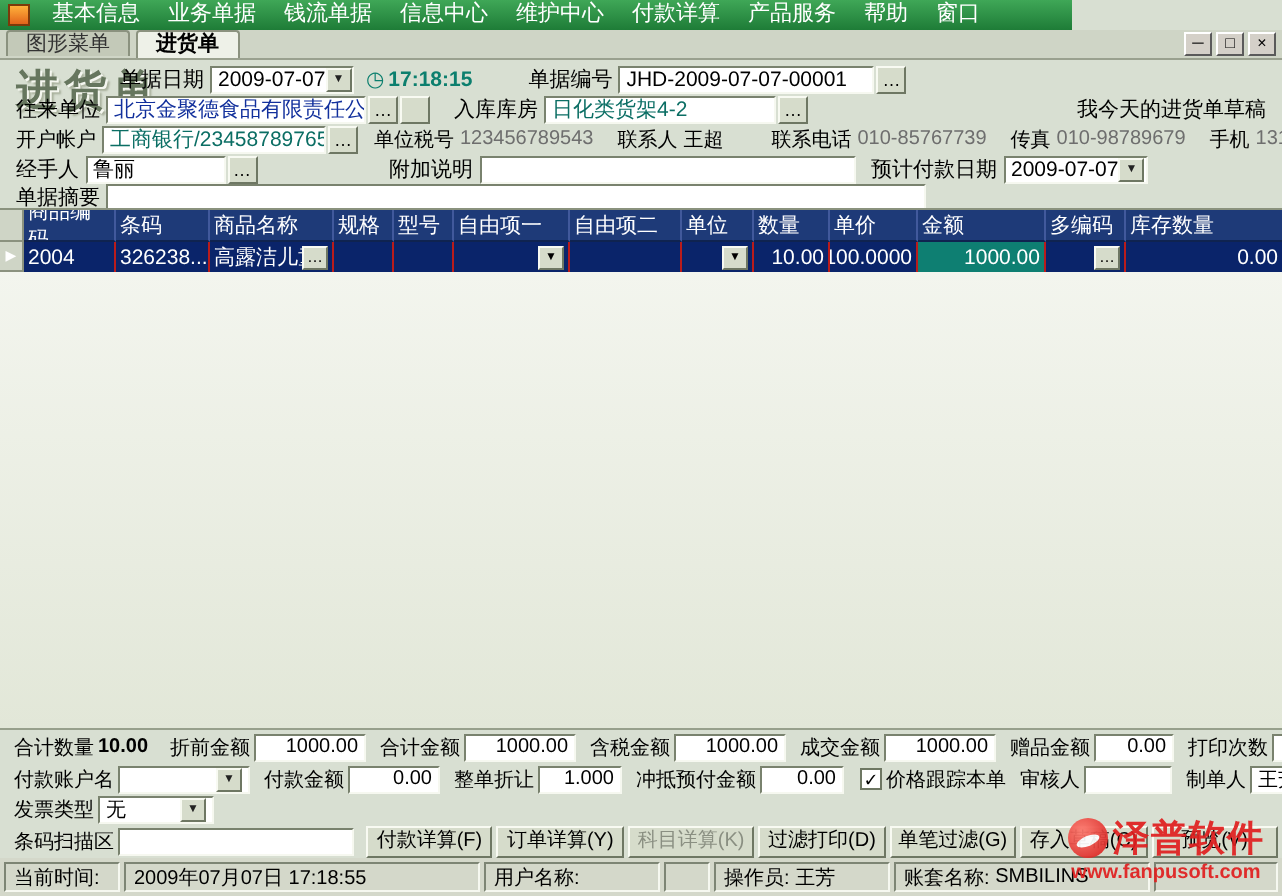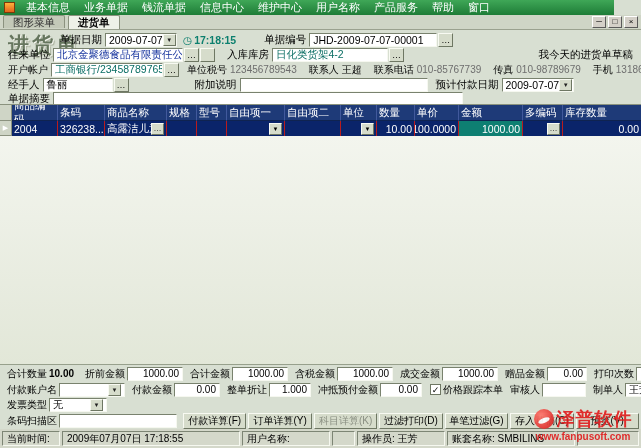--- a/index.html
+++ b/index.html
@@ -1,21 +1,21 @@
 <!DOCTYPE html>
 <html><head>
 <meta charset="utf-8">
 <style>
   *{margin:0;padding:0;box-sizing:border-box}
   html,body{width:641px;height:448px}
   body{font-family:"Liberation Sans","DejaVu Sans",sans-serif;font-size:10.5px;color:#000;
        background:#d8dfd2;position:relative;overflow:hidden}
 
   
-  .menubar{position:absolute;left:0;top:0;width:614px;height:15px;
+  .menubar{position:absolute;left:0;top:0;width:536px;height:15px;
     background:linear-gradient(#3fa757,#1e7c37);display:flex;align-items:center;padding-left:2px}
   .app-icon{width:11px;height:11px;background:linear-gradient(#ffb13b,#e2641b);
     border:1px solid #7c3a0a;margin:0 4px 0 2px;flex:none}
   .menu-item{color:#fff;font-size:11px;padding:0 7px;line-height:15px;cursor:default;white-space:nowrap}
 
   
   .tabbar{position:absolute;left:0;top:15px;width:641px;height:15px;background:#cfd5c6;
     display:flex;align-items:flex-start;border-bottom:1px solid #9aa18f}
   .tab{height:13px;line-height:12px;padding:0 9px;font-size:10.5px;background:#c3c9b8;
     border:1px solid #8b927f;border-bottom:none;border-radius:2px 2px 0 0;margin-left:3px;color:#333;white-space:nowrap}
@@ -106,21 +106,21 @@
 </head>
 <body>
 
 <div class="menubar">
   <span class="app-icon"></span>
   <span class="menu-item">基本信息</span>
   <span class="menu-item">业务单据</span>
   <span class="menu-item">钱流单据</span>
   <span class="menu-item">信息中心</span>
   <span class="menu-item">维护中心</span>
-  <span class="menu-item">用户名称</span>
+  <span class="menu-item">付款详算</span>
   <span class="menu-item">产品服务</span>
   <span class="menu-item">帮助</span>
   <span class="menu-item">窗口</span>
 </div>
 
 <div class="tabbar">
   <div class="tab">图形菜单</div>
   <div class="tab active">进货单</div>
   <div class="mdi-controls">
     <div class="mdi-btn">─</div>
@@ -156,21 +156,21 @@
     <span class="drafts">我今天的进货单草稿</span>
   </div>
 
   <div class="frow frow3">
     <span class="lbl">开户帐户</span>
     <span class="box val-teal" style="width:112px">工商银行/234587897654</span>
     <span class="mini">…</span>
     <span class="lbl" style="margin-left:8px">单位税号</span>
     <span class="val-gray">123456789543</span>
     <span class="lbl">联系人</span>
-    <span style="margin-right:4px">王超</span>
+    <span style="margin-right:16px">王超</span>
     <span class="lbl">联系电话</span>
     <span class="val-gray">010-85767739</span>
     <span class="lbl">传真</span>
     <span class="val-gray">010-98789679</span>
     <span class="lbl">手机</span>
     <span class="val-gray">13186267731</span>
   </div>
 
   <div class="frow frow4">
     <span class="lbl">经手人</span>

